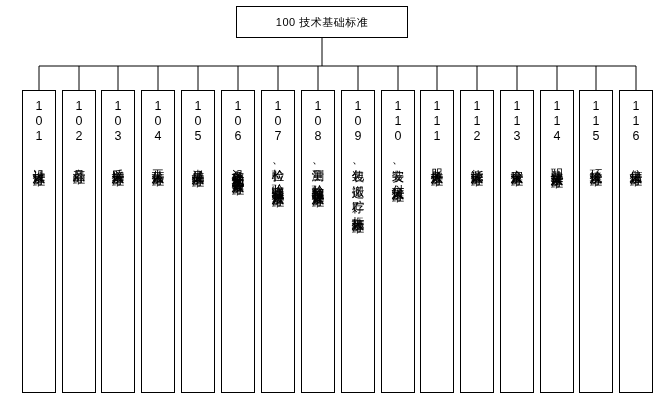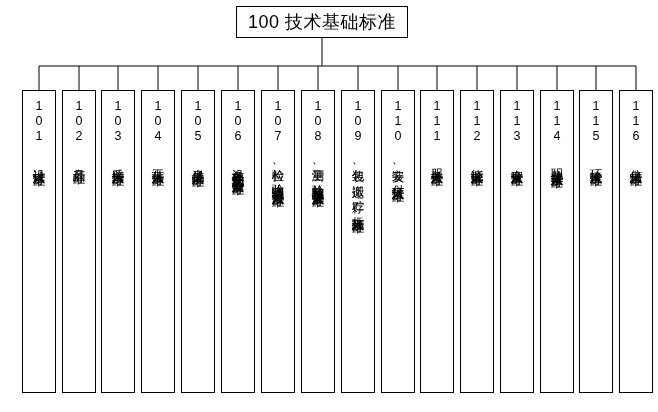--- a/index.html
+++ b/index.html
@@ -33,21 +33,21 @@
     width: 172px;
     height: 32px;
     border: 1px solid #000000;
     background: #ffffff;
     display: flex;
     align-items: center;
     justify-content: center;
     box-sizing: border-box;
   }
   .root-label {
-    font-size: 18px;
+    font-size: 11px;
     letter-spacing: 0.5px;
     white-space: nowrap;
     text-align: center;
   }
   .leaf-box {
     position: absolute;
     top: 90px;
     width: 34px;
     border: 1px solid #000000;
     background: #ffffff;

